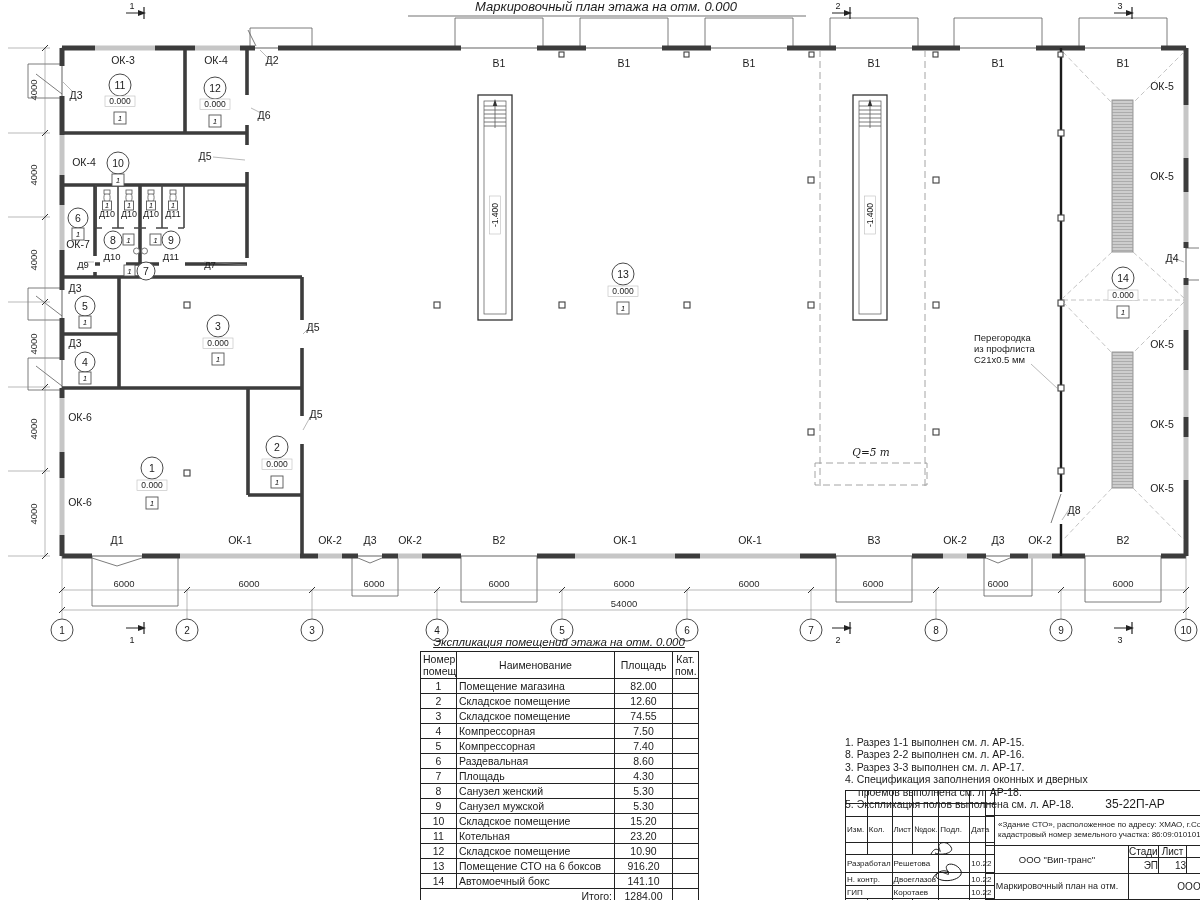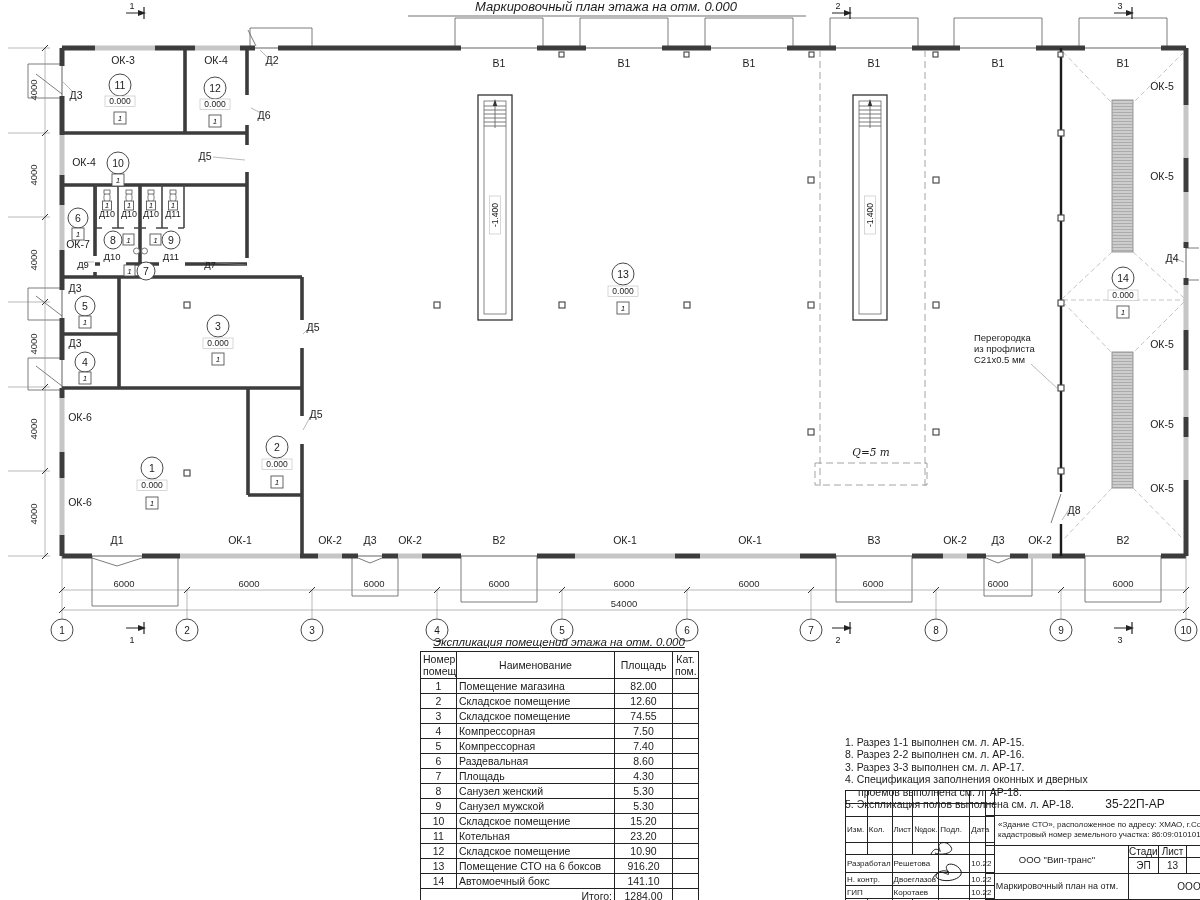--- a/index.html
+++ b/index.html
@@ -46,21 +46,21 @@
   .tblock{position:absolute;left:845px;top:790px;width:420px;height:110px;}
   table.sig{position:absolute;left:0;top:0;border-collapse:collapse;font-size:8px;table-layout:fixed;}
   table.sig td{border:1px solid #222;padding:0 1px;overflow:hidden;white-space:nowrap;line-height:9px;}
   .doc{position:absolute;left:140px;top:0;width:300px;height:110px;}
   .doc .cell{position:absolute;box-sizing:border-box;border:1px solid #222;overflow:hidden;}
   .num{font-size:12px;text-align:center;line-height:26px;}
   .addr{font-size:8px;line-height:10px;padding:4px 2px 0 12px;text-align:left;}
   .orgc{font-size:9.5px;text-align:center;line-height:28px;}
   .dtitle{font-size:9px;text-align:center;line-height:24px;}
   .shdr{font-size:10px;text-align:center;line-height:12px;}
-  .sval{font-size:10px;text-align:center;line-height:16px;}
+  .sval{font-size:10px;text-align:right;line-height:16px;}
   .org2{font-size:10px;text-align:center;line-height:26px;}
   .sigsvg{position:absolute;}
 </style>
 </head>
 <body>
 
 <div class="page">
 
 <svg class="plan" width="1200" height="648" viewBox="0 0 1200 648">
   <defs>

